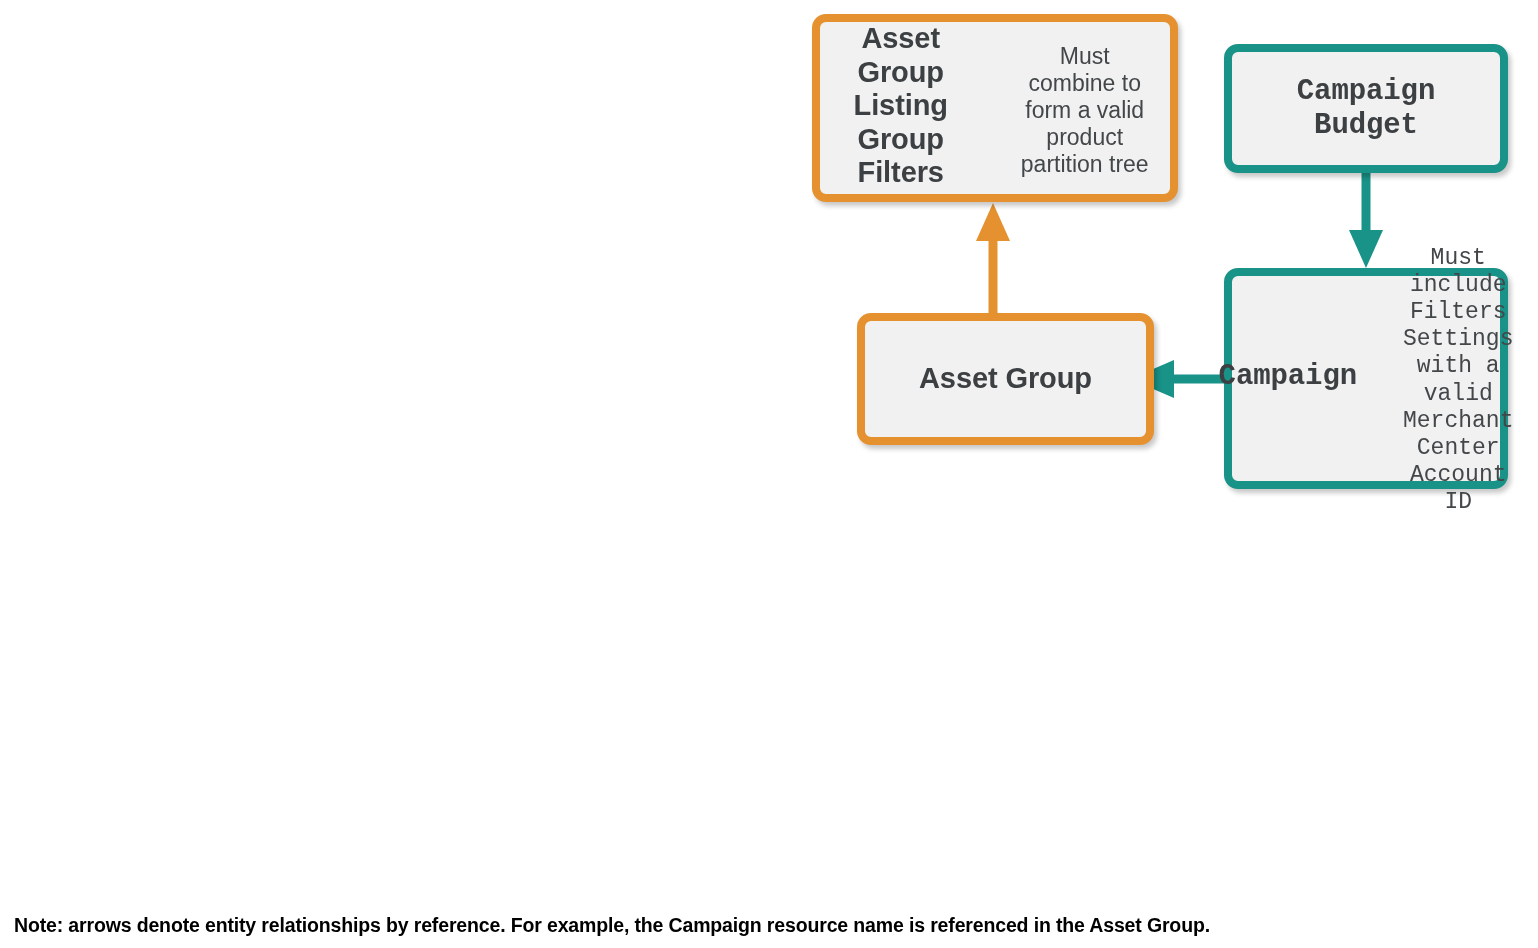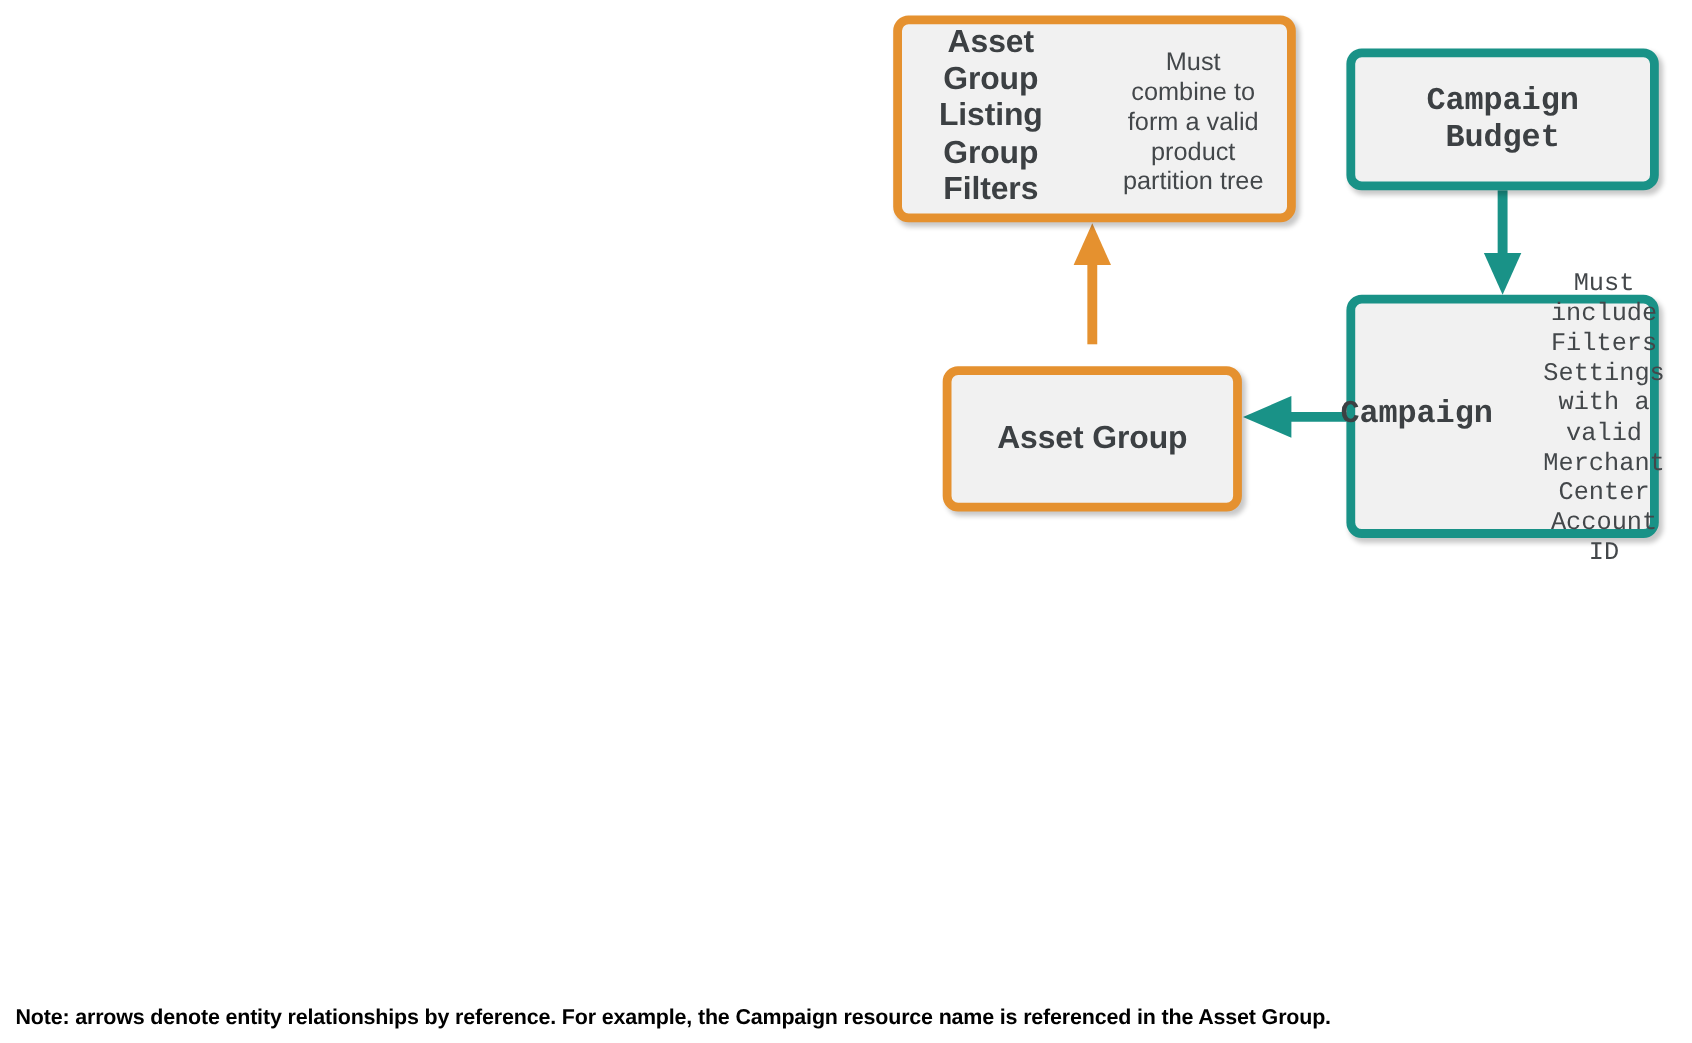--- a/index.html
+++ b/index.html
@@ -74,23 +74,22 @@
   #node-asset-group-listing-group-filters .node-title    { font-size: 29px; }
   #node-asset-group-listing-group-filters .node-subtitle { font-size: 23px; margin-top: 9px; }
 
   #node-campaign-budget {
     left: 1224px; top: 44px; width: 284px; height: 129px;
     padding: 4px 10px;
   }
   #node-campaign-budget .node-title { font-size: 29px; }
 
   #node-asset-group {
-    left: 857px;  top: 313px; width: 272px; height: 132px;
+    left: 857px;  top: 313px; width: 297px; height: 132px;
     padding: 4px 24px;
-    margin-top: 20px;
   }
   #node-asset-group .node-title { font-size: 29px; }
 
   #node-campaign {
     left: 1224px; top: 268px; width: 284px; height: 221px;
     padding: 4px 10px 8px 10px;
   }
   #node-campaign .node-title    { font-size: 29px; }
   #node-campaign .node-subtitle { font-size: 23px; margin-top: 8px; }
 

